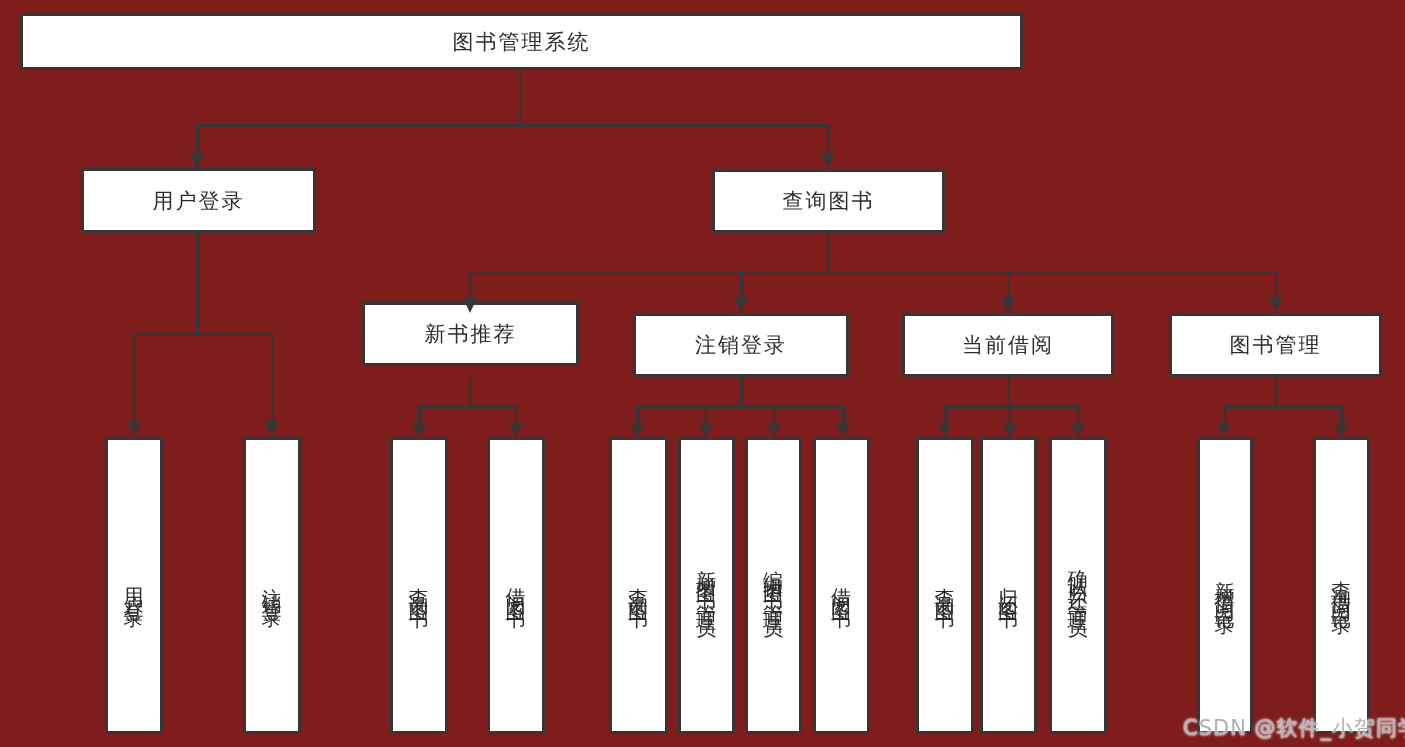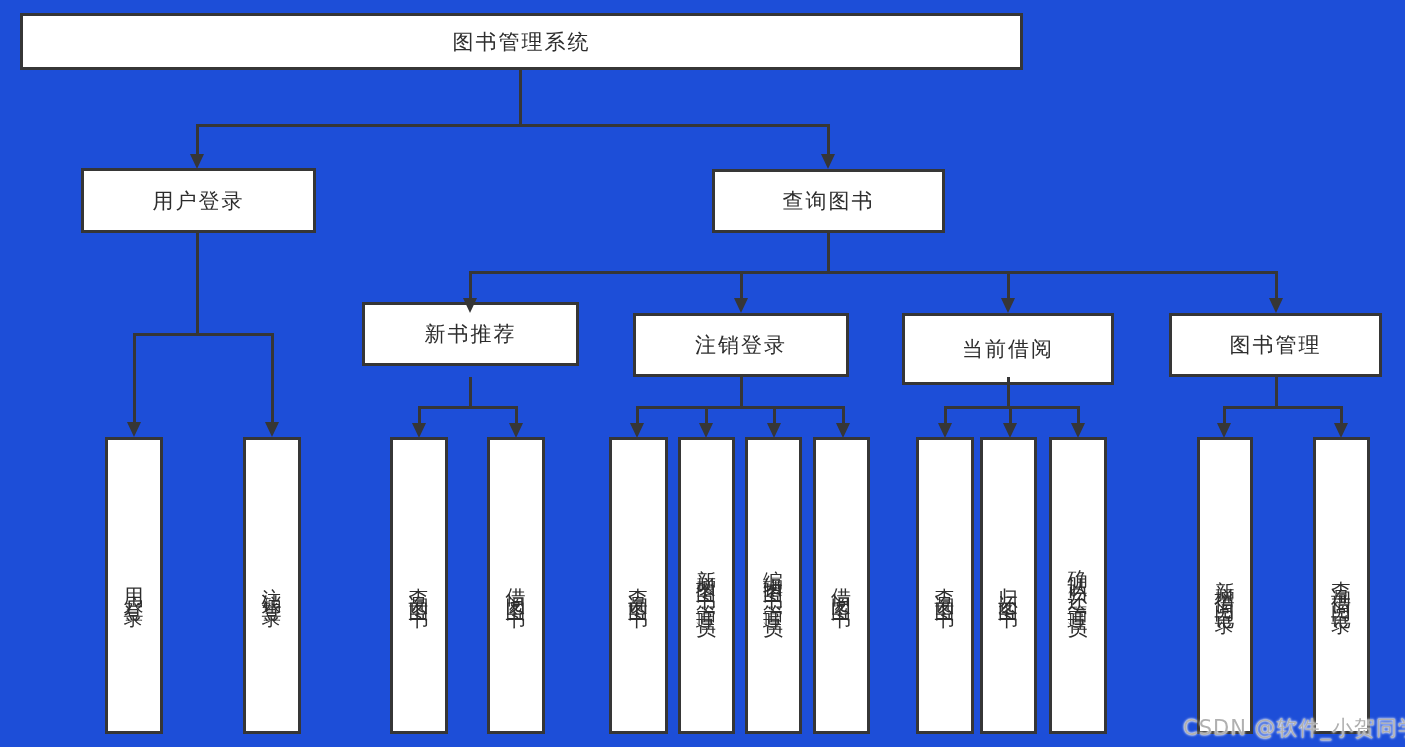--- a/index.html
+++ b/index.html
@@ -1,17 +1,17 @@
 <!DOCTYPE html>
 <html><head>
 <meta charset="utf-8">
 <style>
   html,body { margin:0; padding:0; background:#fff; }
   .canvas {
-    position:relative; width:1405px; height:747px; background:#1d4ed8;
+    position:relative; width:1405px; height:747px; background:#7f1d1d;
     font-family:"DejaVu Sans", sans-serif; overflow:hidden;
   }
   .node {
     position:absolute; box-sizing:border-box; border:3px solid #363636;
     background:#fff; color:#2d2d2d;
     display:flex; align-items:center; justify-content:center;
     text-align:center;
   }
   .h-node { font-size:21px; letter-spacing:2px; }
   .leaf {
@@ -46,21 +46,21 @@
   <div class="node h-node" style="left:712px; top:169px; width:233px; height:64px;">
     <span>查询图书</span>
   </div>
 
   <div class="node h-node" style="left:362px; top:302px; width:217px; height:64px;">
     <span>新书推荐</span>
   </div>
   <div class="node h-node" style="left:633px; top:313px; width:216px; height:64px;">
     <span>注销登录</span>
   </div>
-  <div class="node h-node" style="left:902px; top:313px; width:212px; height:72px;">
+  <div class="node h-node" style="left:902px; top:313px; width:212px; height:64px;">
     <span>当前借阅</span>
   </div>
   <div class="node h-node" style="left:1169px; top:313px; width:213px; height:64px;">
     <span>图书管理</span>
   </div>
 
   <div class="node leaf" style="left:105px; top:437px; width:58px; height:297px;">
     <span>用户登录</span>
   </div>
   <div class="node leaf" style="left:243px; top:437px; width:58px; height:297px;">

